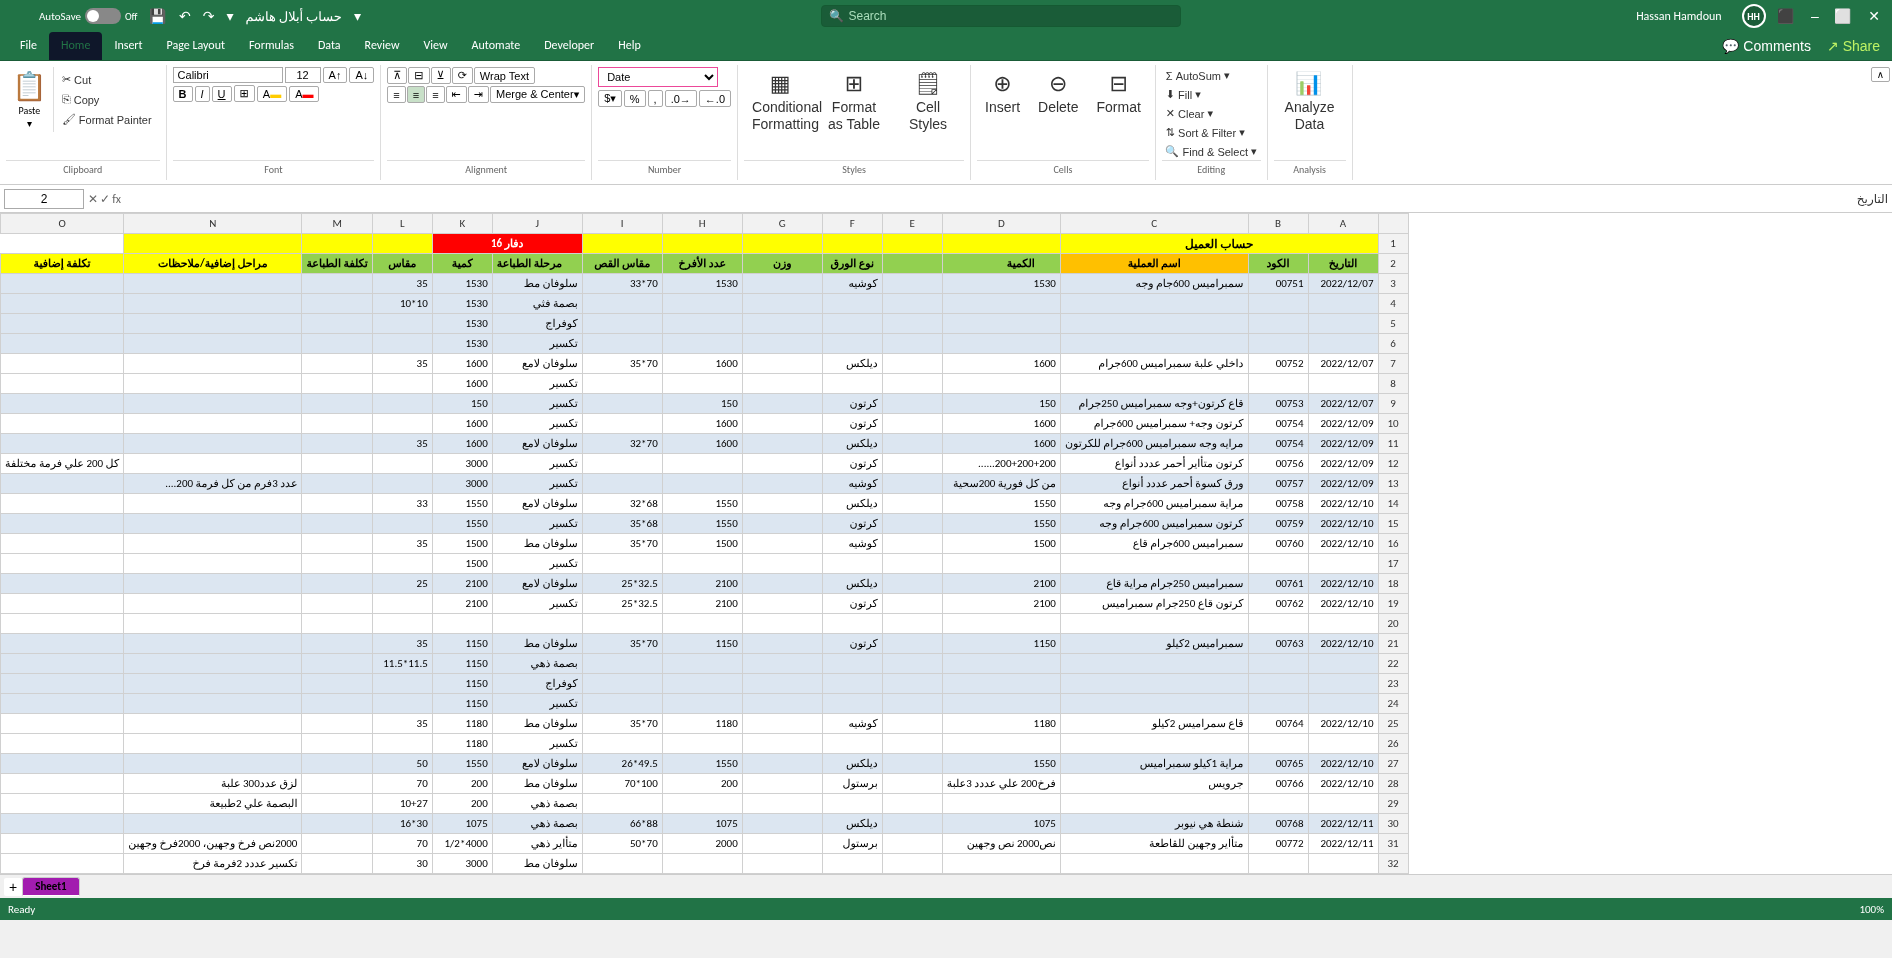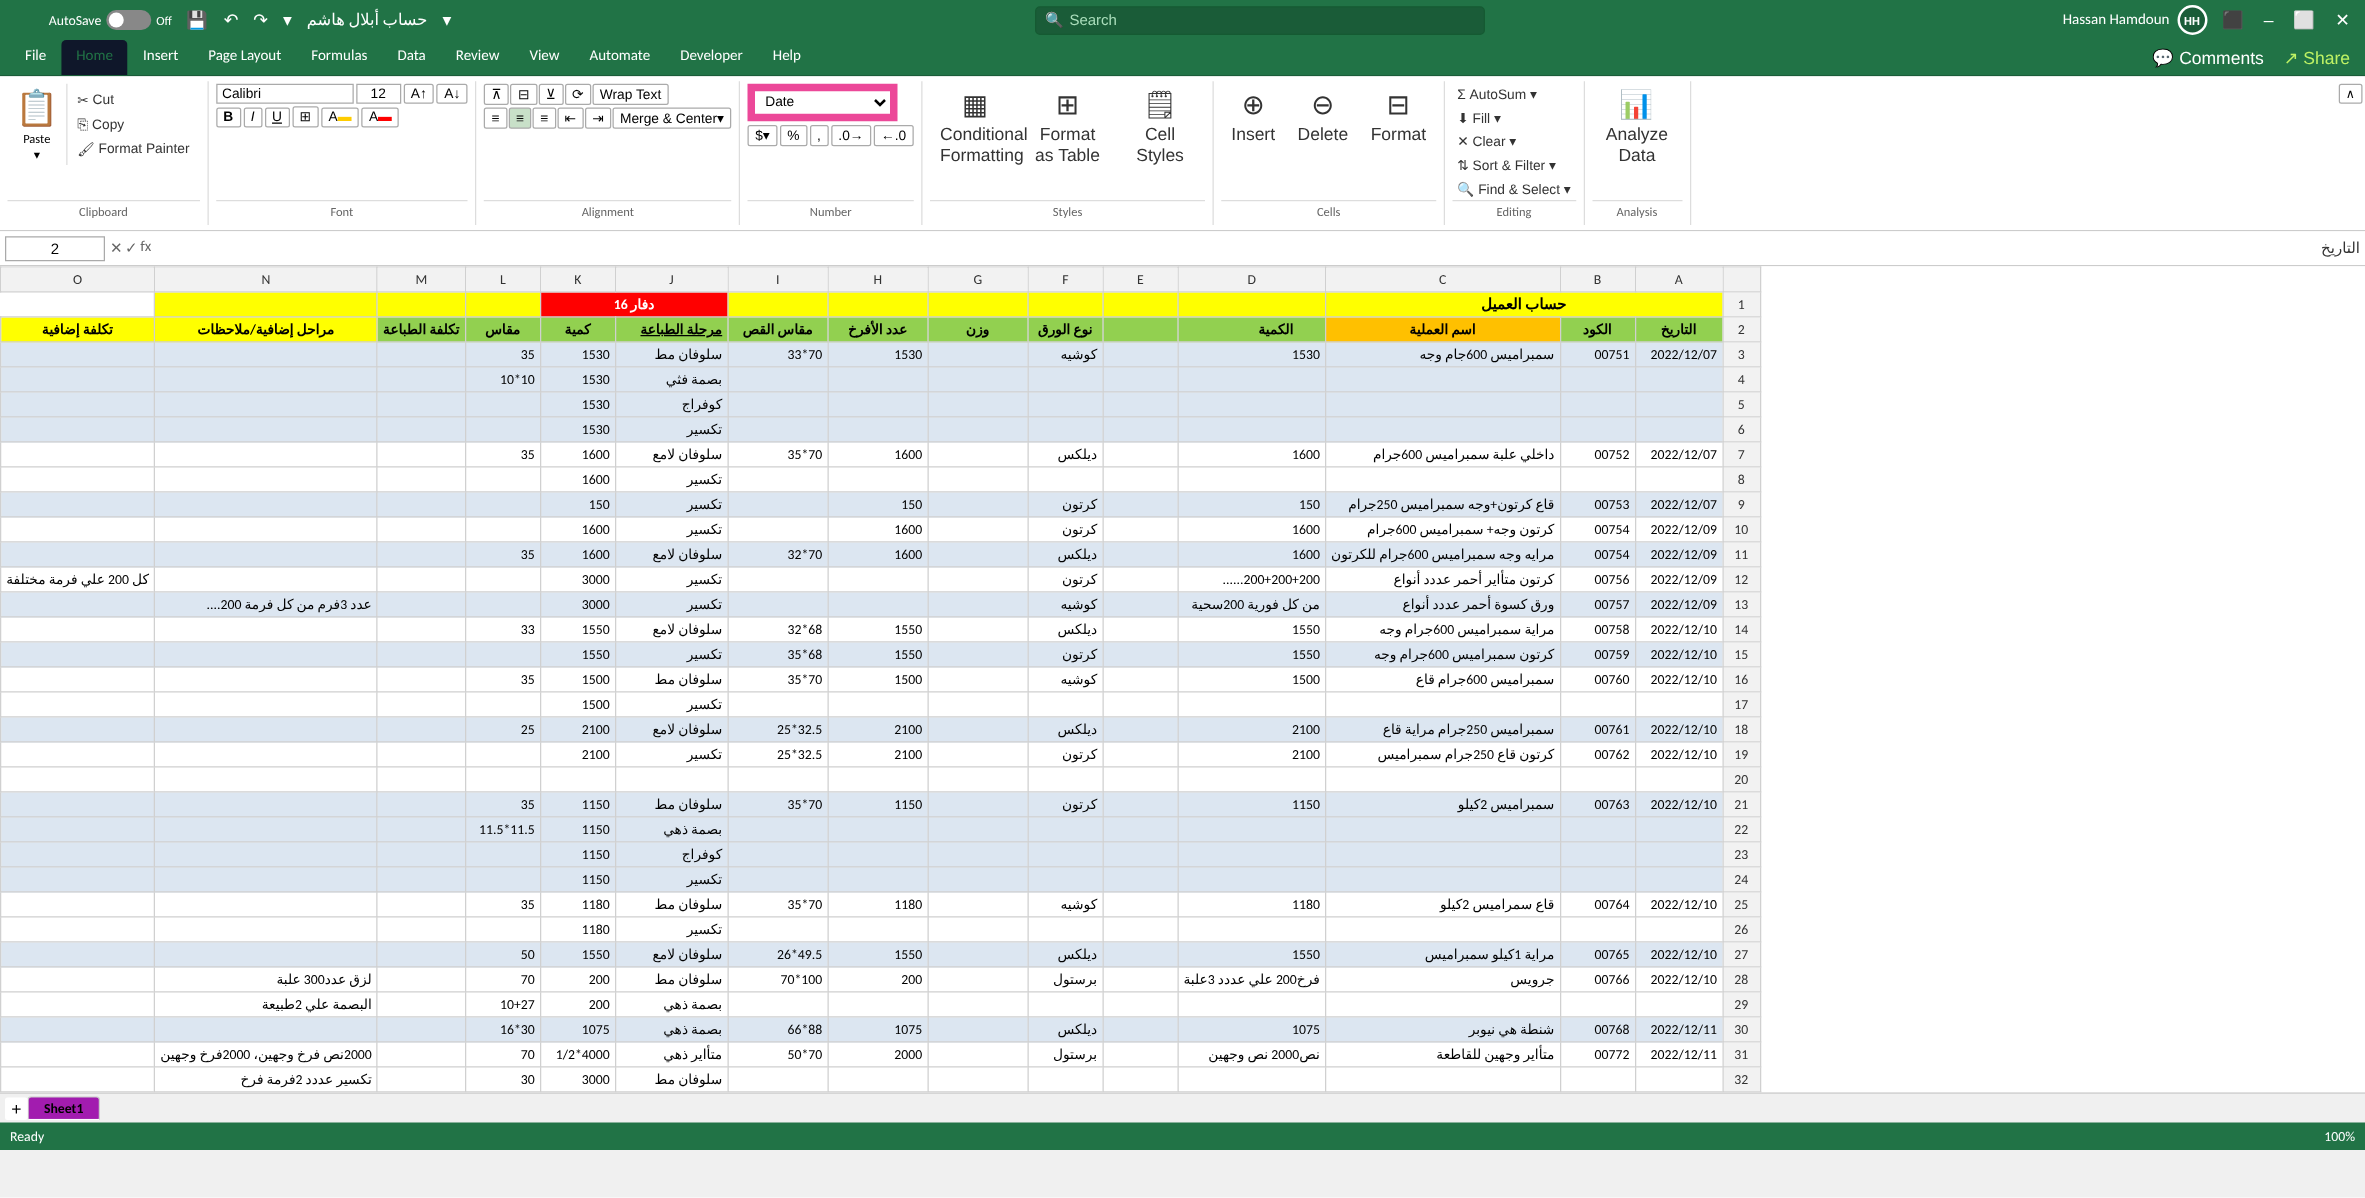--- a/index.html
+++ b/index.html
@@ -18,21 +18,21 @@
     .toggle-knob { background: white; border-radius: 50%; width: 12px; height: 12px; }
 
     .search-bar {
       background: #1a5c38; border: 1px solid #155a32; border-radius: 4px;
       display: flex; align-items: center; padding: 3px 8px; width: 360px; color: white;
     }
     .search-bar input { background: transparent; border: none; color: white; outline: none; width: 300px; font-size: 12px; }
     .search-bar input::placeholder { color: #aaddbb; }
 
     
-    .account-area { display: flex; align-items: center; gap: 6px; }
+    .account-area { display: flex; align-items: center; gap: 20px; }
     .avatar { background: #1a5c38; border: 2px solid white; border-radius: 50%; width: 24px; height: 24px; display: flex; align-items: center; justify-content: center; font-size: 10px; font-weight: bold; }
 
     
     .quick-access { display: flex; align-items: center; gap: 4px; }
     .qa-btn { background: transparent; border: none; color: white; cursor: pointer; font-size: 14px; padding: 2px 4px; }
 
     
     .ribbon-tabs {
       display: flex; align-items: center; background: #217346; padding: 0 8px;
       border-bottom: 1px solid #1a5c38;
@@ -118,21 +118,21 @@
     .cell-yellow { background: #ffff00 !important; color: #000; font-weight: bold; }
     .cell-green { background: #92d050 !important; color: #000; font-weight: bold; }
     .cell-orange { background: #ffc000 !important; color: #000; font-weight: bold; }
     .cell-red { background: #ff0000 !important; color: white; font-weight: bold; }
     .cell-blue-light { background: #dce6f1 !important; }
 
     
     .number-group { display: flex; flex-direction: column; gap: 1px; }
 
     .format-dropdown {
-      border: 6px solid #ec4899; padding: 2px 4px; font-size: 11px;
+      border: 1px solid #ec4899; padding: 2px 4px; font-size: 11px;
       background: white; width: 120px; margin-bottom: 2px;
     }
 
     .font-controls { display: flex; flex-direction: column; gap: 2px; }
     .font-row { display: flex; align-items: center; gap: 2px; }
     .font-name-box { border: 1px solid #aaa; padding: 1px 4px; font-size: 11px; width: 110px; }
     .font-size-box { border: 1px solid #aaa; padding: 1px 4px; font-size: 11px; width: 36px; text-align: center; }
     .format-btn {
       border: 1px solid #aaa; background: white; padding: 1px 5px;
       font-size: 11px; cursor: pointer; border-radius: 2px;
@@ -473,21 +473,21 @@
           <td class="row-header">2</td>
           <td class="cell-green" style="font-weight:bold; text-align:center;">التاريخ</td>
           <td class="cell-green" style="font-weight:bold; text-align:center;">الكود</td>
           <td class="cell-orange" style="font-weight:bold; text-align:center;">اسم العملية</td>
           <td class="cell-green" style="font-weight:bold; text-align:center;padding-left:43px;">الكمية</td>
           <td class="cell-green" style="font-weight:bold; text-align:center;"></td>
           <td class="cell-green" style="font-weight:bold; text-align:center;">نوع الورق</td>
           <td class="cell-green" style="font-weight:bold; text-align:center;">وزن</td>
           <td class="cell-green" style="font-weight:bold; text-align:center;">عدد الأفرخ</td>
           <td class="cell-green" style="font-weight:bold; text-align:center;">مقاس القص</td>
-          <td class="cell-green" style="font-weight:bold; text-align:right;text-decoration:underline;">مرحلة الطباعة</td>
+          <td class="cell-green" style="font-weight:bold; text-align:left;">مرحلة الطباعة</td>
           <td class="cell-green" style="font-weight:bold; text-align:center;">كمية</td>
           <td class="cell-green" style="font-weight:bold; text-align:center;">مقاس</td>
           <td class="cell-green" style="font-weight:bold; text-align:right;">تكلفة الطباعة</td>
           <td class="cell-yellow" style="font-weight:bold; text-align:center;">مراحل إضافية/ملاحظات</td>
           <td class="cell-yellow" style="font-weight:bold; text-align:center;">تكلفة إضافية</td>
         </tr>
         <tr>
           <td class="row-header">3</td>
           <td class="cell-blue-light">2022/12/07</td>
           <td class="cell-blue-light">00751</td>

